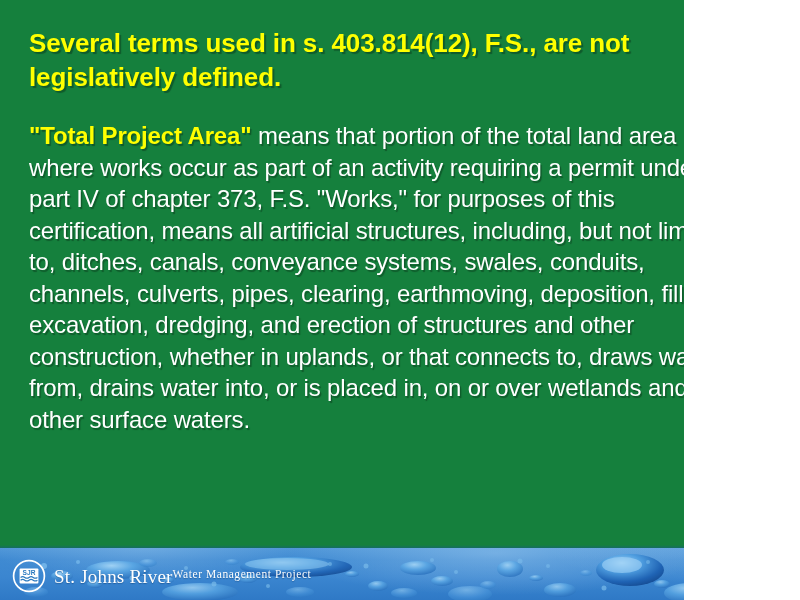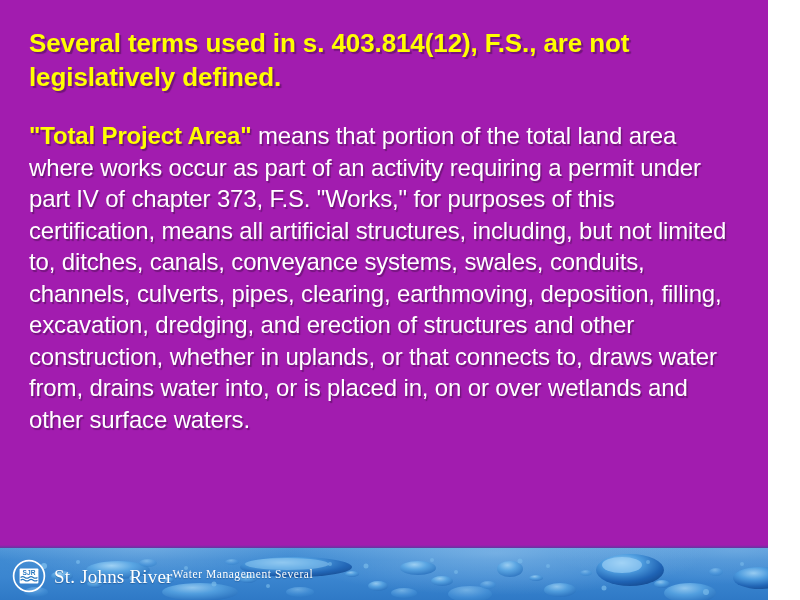--- a/index.html
+++ b/index.html
@@ -3,24 +3,24 @@
 <meta charset="utf-8">
 <title>Slide</title>
 <style>
   html, body {
     margin: 0;
     padding: 0;
     background: #ffffff;
   }
   #slide {
     position: relative;
-    width: 768px;
+    width: 684px;
     height: 600px;
     overflow: hidden;
-    background: #a21caf;
+    background: #15803d;
     font-family: "Liberation Sans", sans-serif;
     -webkit-font-smoothing: antialiased;
   }
 
   
   #slide-title {
     position: absolute;
     left: 29px;
     top: 9px;
     width: 730px;
@@ -218,17 +218,17 @@
   <div id="logo">
     <svg id="logo-emblem" viewBox="0 0 34 34" xmlns="http://www.w3.org/2000/svg">
       <circle cx="17" cy="17" r="15.4" fill="none" stroke="#ffffff" stroke-width="1.7"></circle>
       <rect x="7.6" y="9.6" width="18.8" height="14.8" rx="1" fill="#ffffff"></rect>
       <text x="17" y="16.1" text-anchor="middle" font-family="Liberation Sans, sans-serif" font-size="6.6" font-weight="bold" fill="#2a79bf">SJR</text>
       <path d="M8.6 18.4 q2.1 -1.5 4.2 0 q2.1 1.5 4.2 0 q2.1 -1.5 4.2 0 q2.1 1.5 4.2 0" fill="none" stroke="#2a79bf" stroke-width="1.25"></path>
       <path d="M8.6 21.2 q2.1 -1.5 4.2 0 q2.1 1.5 4.2 0 q2.1 -1.5 4.2 0 q2.1 1.5 4.2 0" fill="none" stroke="#2a79bf" stroke-width="1.25"></path>
     </svg>
     <div id="logo-text">
       <div id="logo-line1">St. Johns River</div>
-      <div id="logo-line2">Water Management Several</div>
+      <div id="logo-line2">Water Management Project</div>
     </div>
   </div>
 
 </div>
 
 </body></html>

